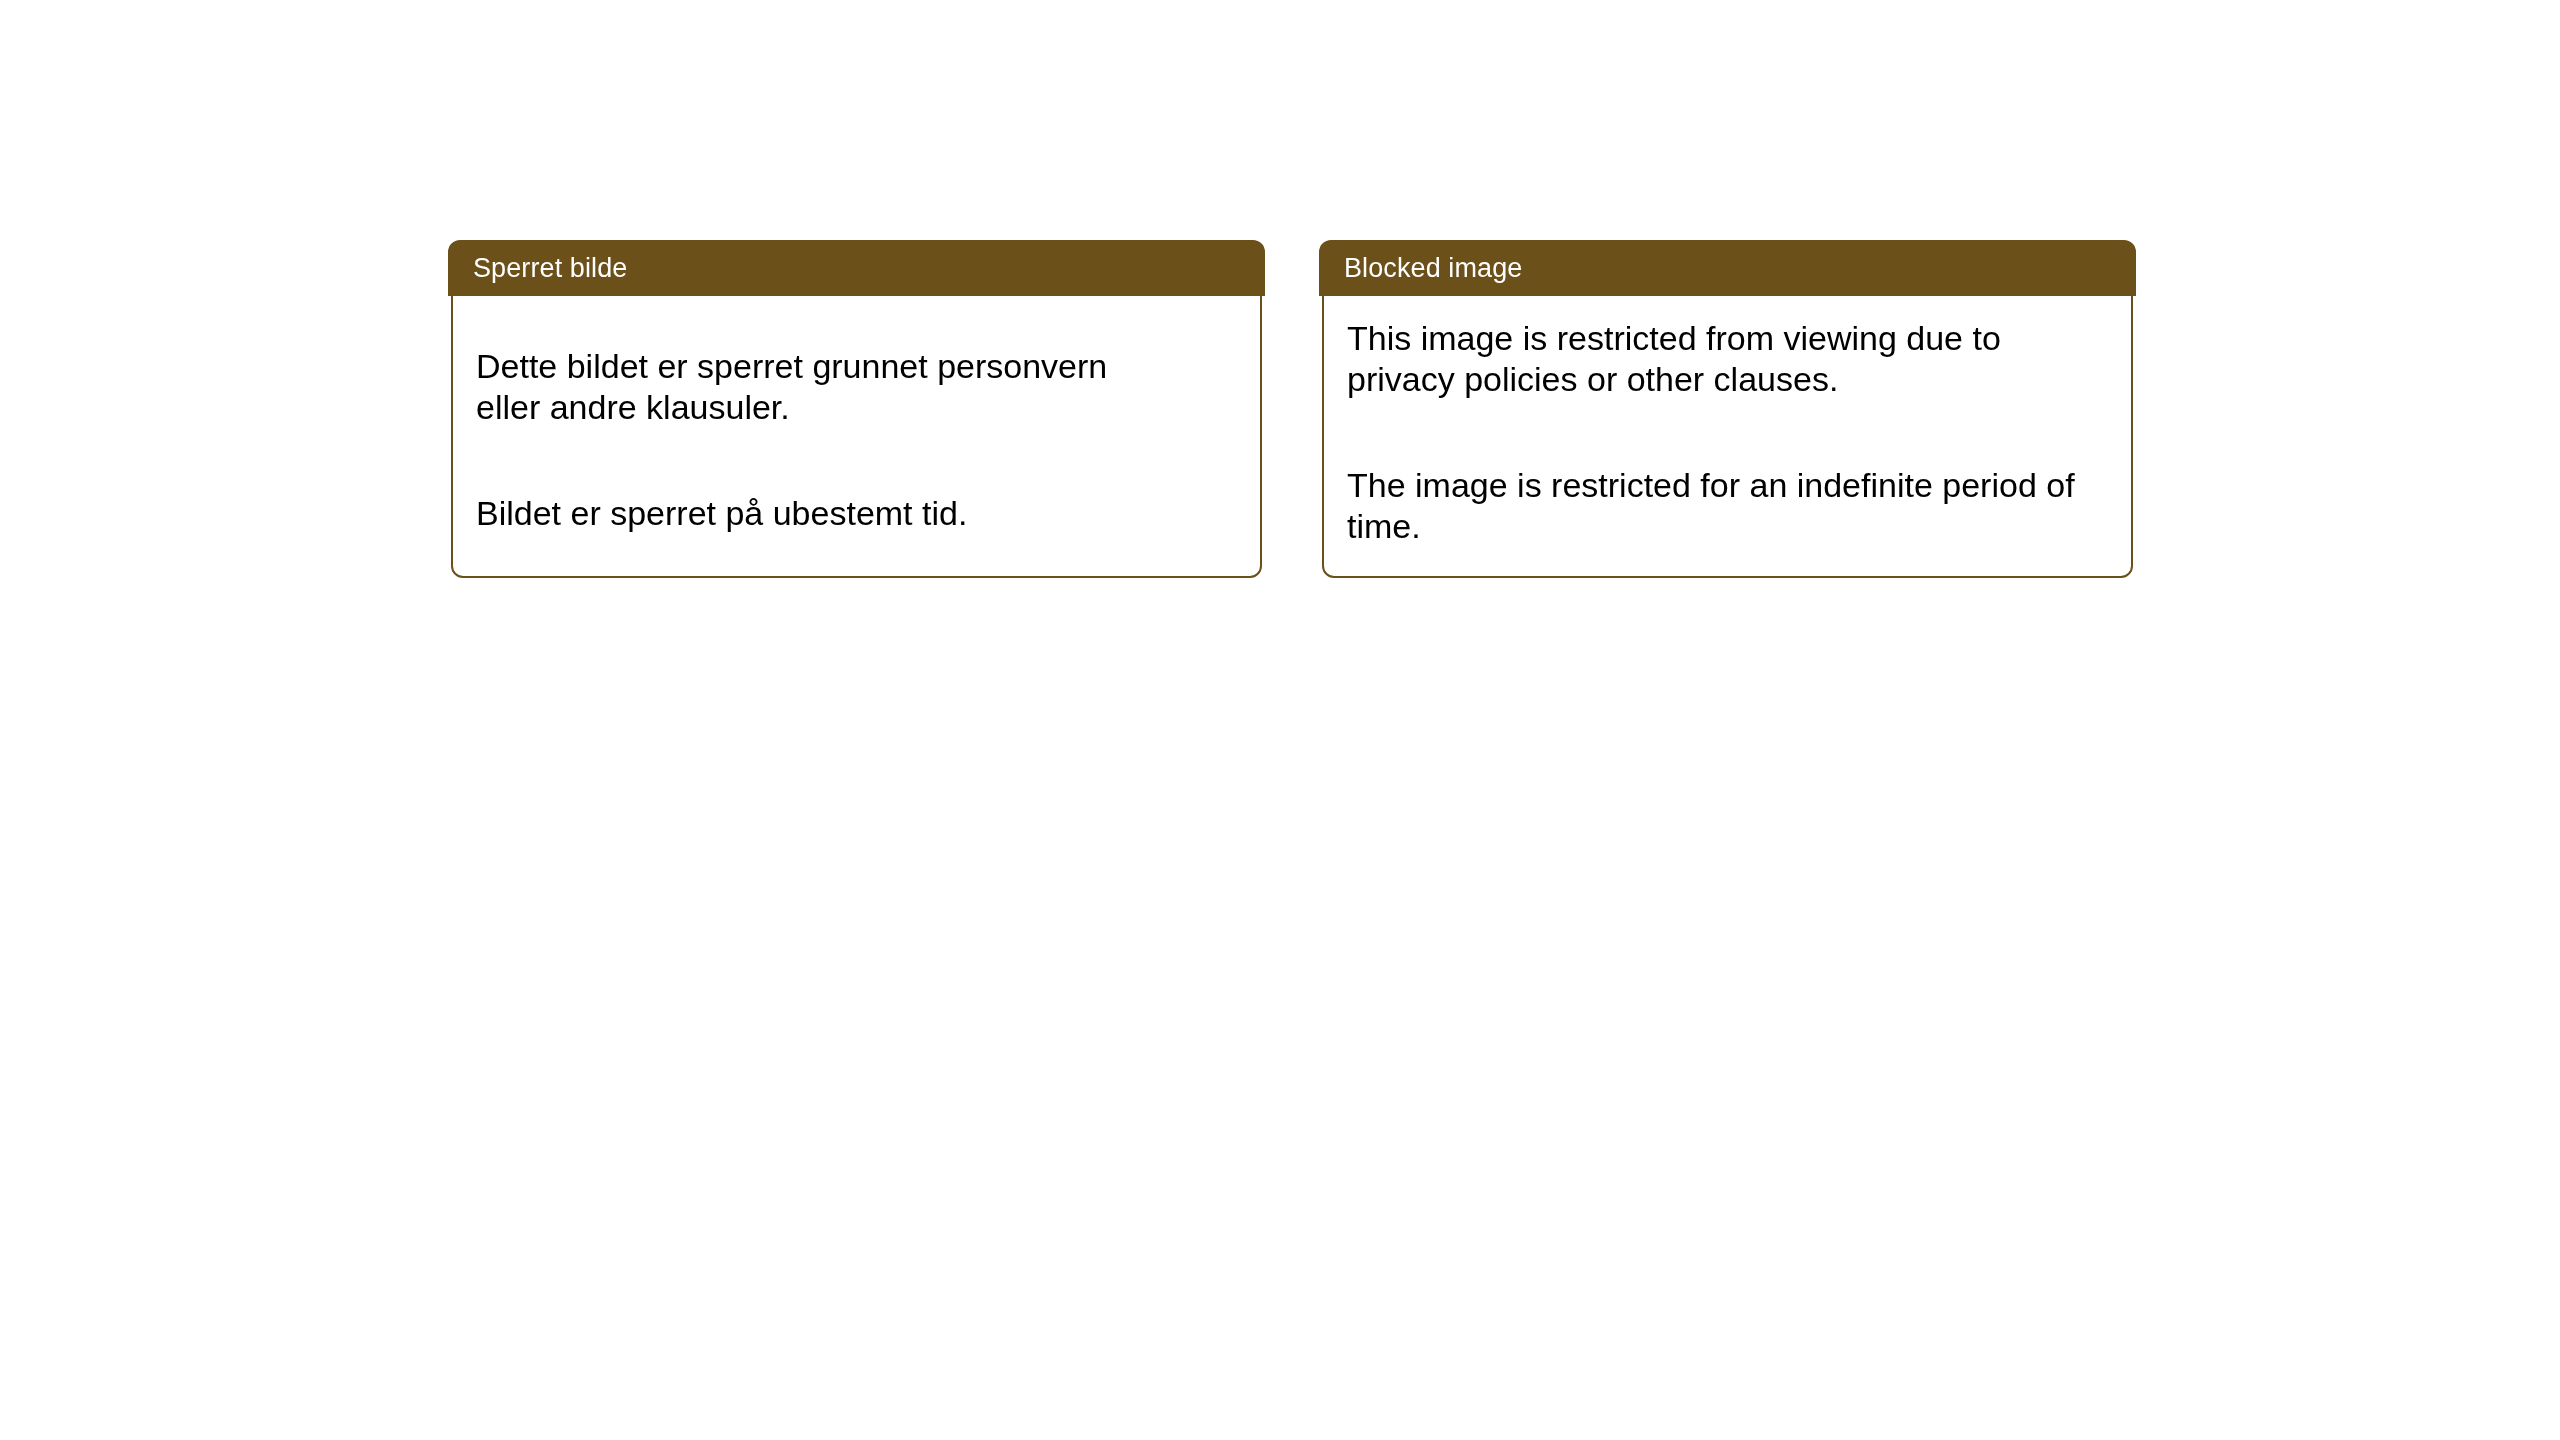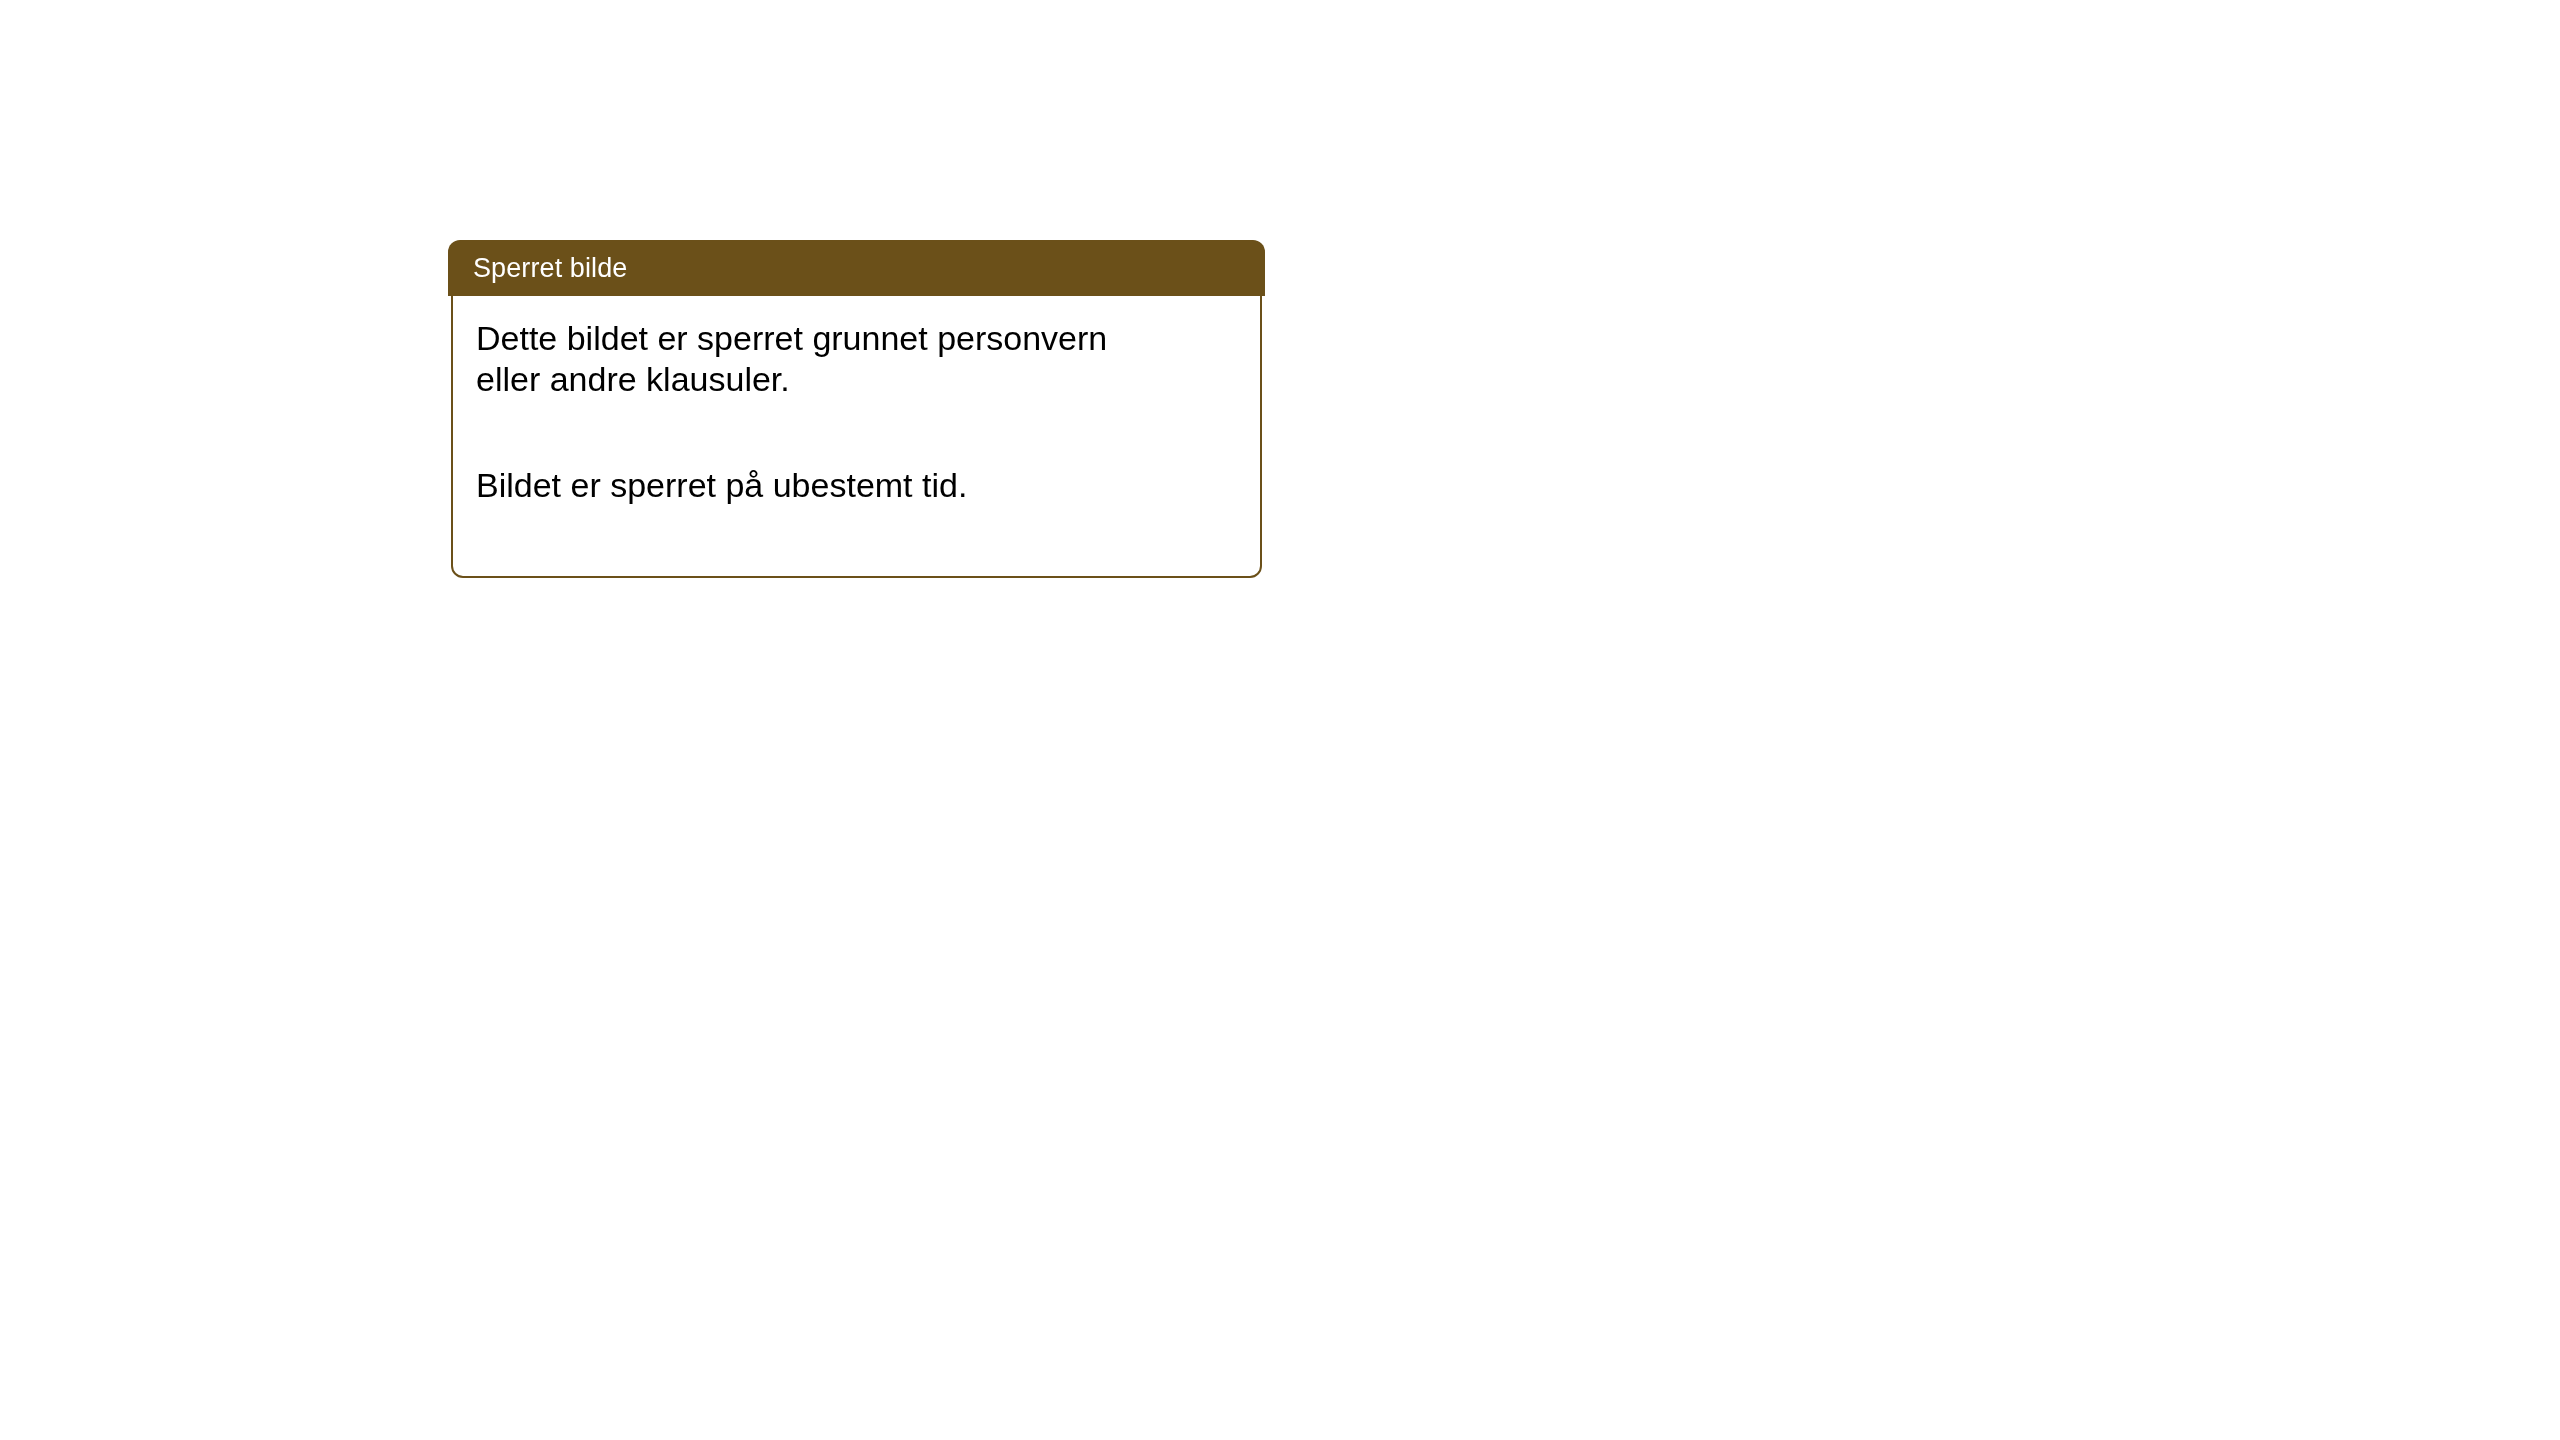--- a/index.html
+++ b/index.html
@@ -101,21 +101,21 @@
   }
 
   #card-en {
     left: 1322px;
     top: 240px;
     width: 811px;
     height: 338px;
   }
 
   
-  #card-no .paragraph-primary { max-width: 700px; }
+  #card-no .paragraph-primary { max-width: 700px; margin-top: 28px; }
   #card-en .paragraph-primary { max-width: 760px; }
   #card-en .paragraph-secondary { max-width: 765px; }
 </style>
 </head>
 <body>
 
 <div id="stage">
 
   <section class="notice-card" id="card-no">
     <div class="card-body-box"></div>
@@ -123,14 +123,26 @@
     <header class="card-header">
       <h2 class="card-title">Sperret bilde</h2>
     </header>
 
     <div class="card-body">
       <p class="card-paragraph paragraph-primary">Dette bildet er sperret grunnet personvern eller andre klausuler.</p>
       <p class="card-paragraph paragraph-secondary">Bildet er sperret på ubestemt tid.</p>
     </div>
   </section>
 
+  <section class="notice-card" id="card-en">
+    <div class="card-body-box"></div>
+
+    <header class="card-header">
+      <h2 class="card-title">Blocked image</h2>
+    </header>
+
+    <div class="card-body">
+      <p class="card-paragraph paragraph-primary">This image is restricted from viewing due to privacy policies or other clauses.</p>
+      <p class="card-paragraph paragraph-secondary">The image is restricted for an indefinite period of time.</p>
+    </div>
+  </section>
 
 </div>
 
 </body></html>

